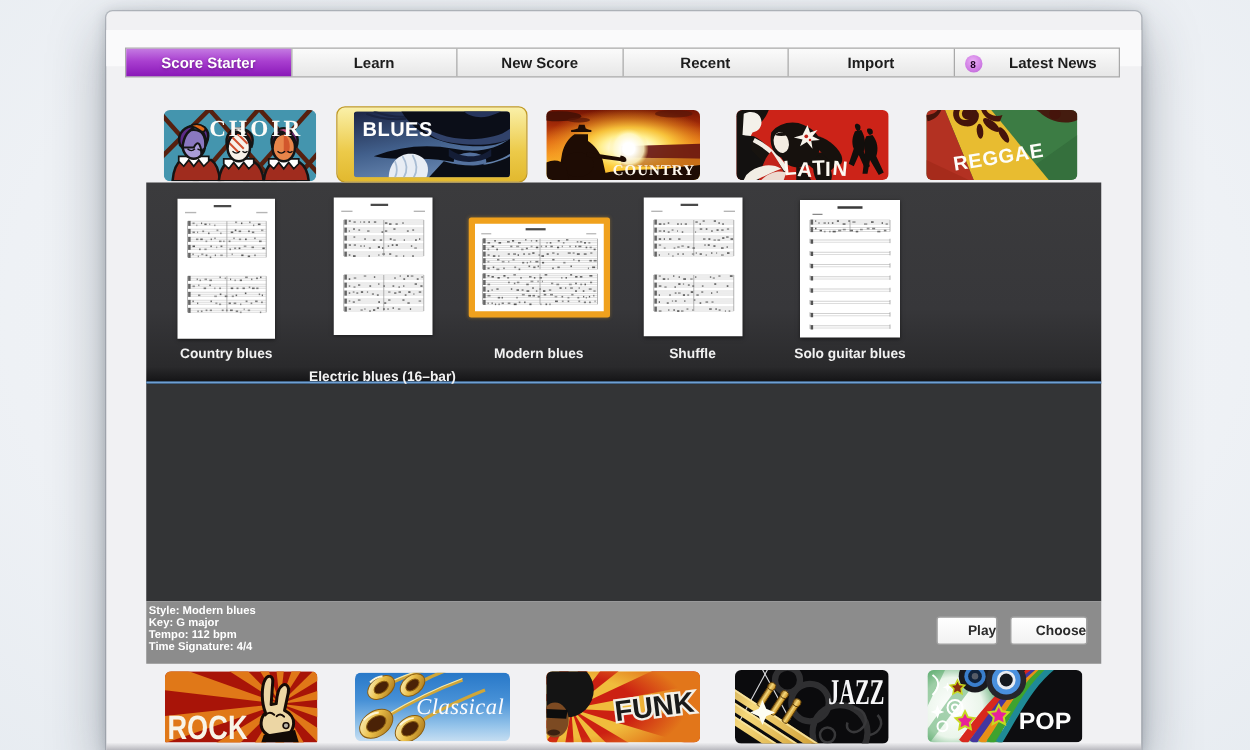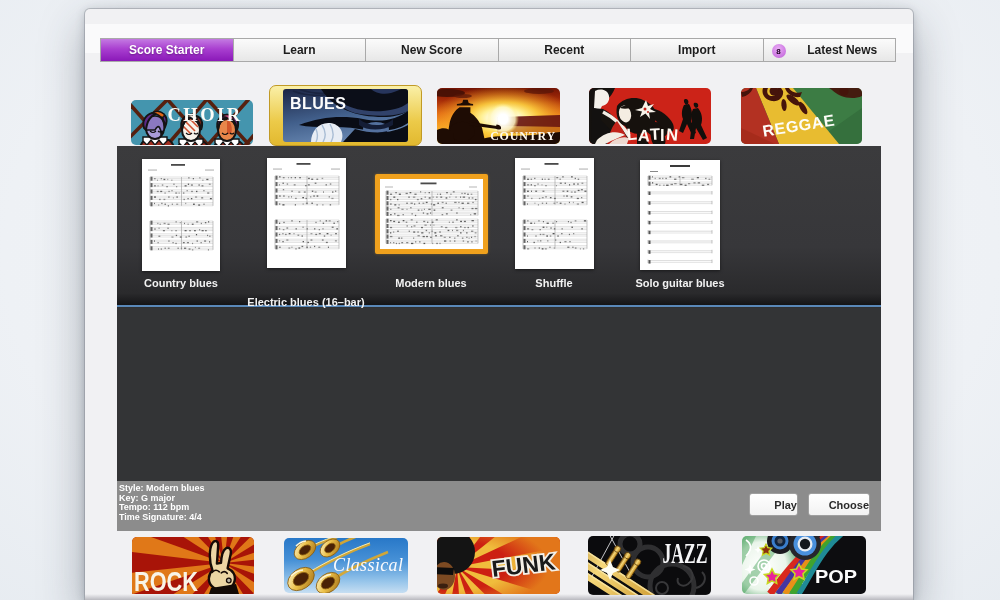--- a/index.html
+++ b/index.html
@@ -859,21 +859,21 @@
         <line x1="8" y1="99.60000000000001" x2="8" y2="103.10000000000001" stroke="#888" stroke-width="0.5"></line>
         <line x1="72" y1="99.60000000000001" x2="72" y2="103.10000000000001" stroke="#888" stroke-width="0.5"></line>
       </svg></div>
 
   <div class="label" style="left:46px;width:100px;">Country blues</div>
   <div class="label" style="left:151px;width:140px;margin-top:19px;">Electric blues (16–bar)</div>
   <div class="label" style="left:286px;width:120px;">Modern blues</div>
   <div class="label" style="left:419px;width:100px;">Shuffle</div>
   <div class="label" style="left:535px;width:120px;">Solo guitar blues</div>
 
-  <div class="card" id="c-choir" style="left:46px;top:91px;width:122px;height:45px;"><svg width="122" height="57" viewBox="0 0 122 57">
+  <div class="card" id="c-choir" style="left:46px;top:79px;width:122px;height:57px;"><svg width="122" height="57" viewBox="0 0 122 57">
 <rect width="122" height="57" fill="#4495ae"></rect>
 <g stroke="#56200f" stroke-width="3.6">
 <line x1="-8" y1="44" x2="46" y2="-10"></line>
           <line x1="18" y1="66" x2="84" y2="-10"></line>
 <line x1="58" y1="66" x2="126" y2="-10"></line>
           <line x1="96" y1="66" x2="152" y2="2"></line>
 <line x1="-12" y1="-8" x2="52" y2="64"></line>
           <line x1="28" y1="-10" x2="94" y2="64"></line>
 <line x1="68" y1="-10" x2="132" y2="60"></line>
         </g>

